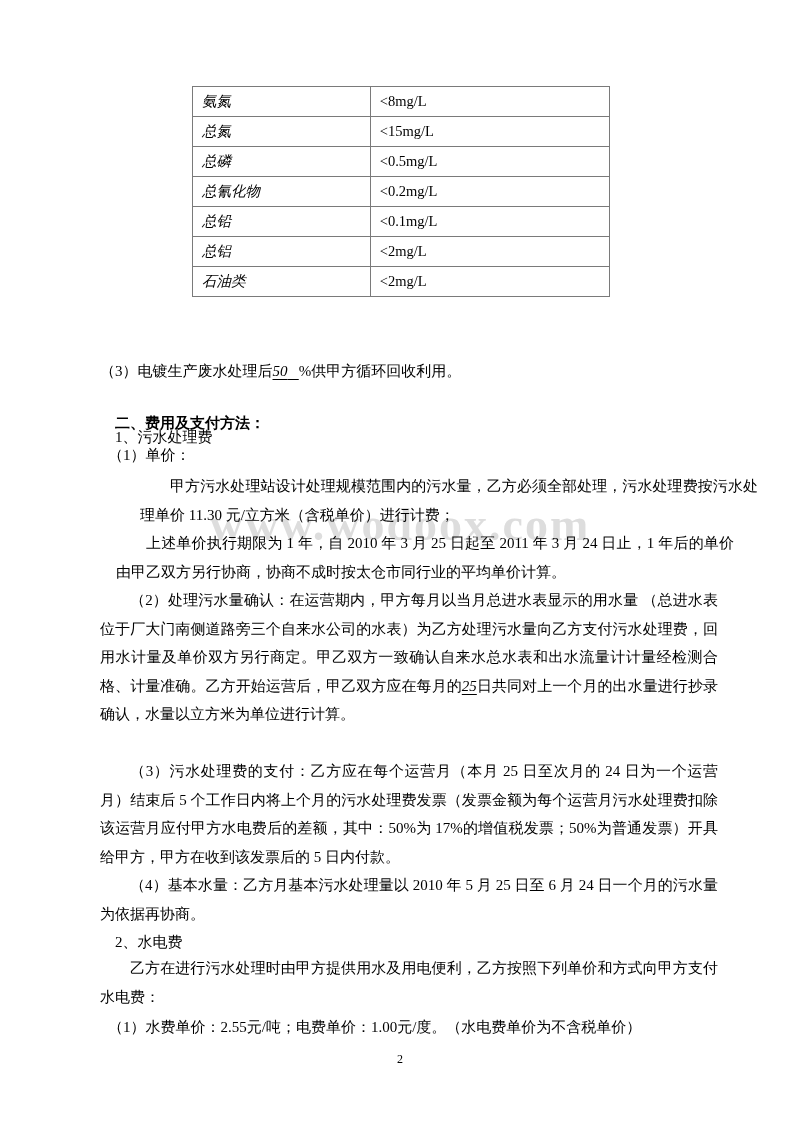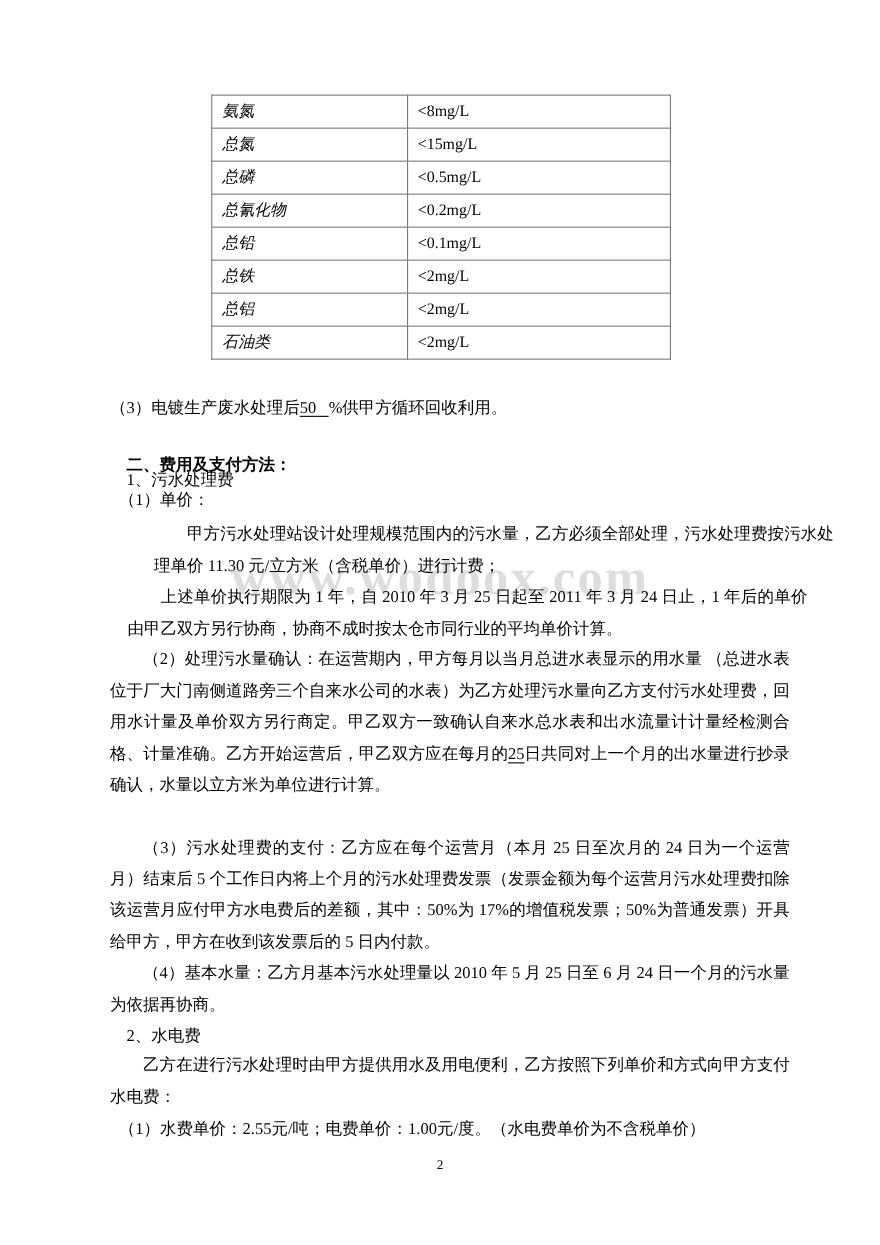--- a/index.html
+++ b/index.html
@@ -75,20 +75,21 @@
     line-height: 28.5px;
     text-align: justify;
     text-justify: inter-ideograph;
     white-space: normal;
   }
   .para.nowrapline { white-space: nowrap; }
   .bold { font-weight: bold; margin-top: 24px; }
   .blank {
     text-decoration: underline;
     text-underline-offset: 3px;
+    font-style: italic;
   }
 
   .pagenum {
     position: absolute;
     left: 0;
     top: 1052px;
     width: 800px;
     text-align: center;
     font-size: 12px;
     font-family: "Liberation Serif", "DejaVu Serif", serif;
@@ -117,24 +118,20 @@
           <td class="c-name">总磷</td>
           <td class="c-val">&lt;0.5mg/L</td>
         </tr>
         <tr>
           <td class="c-name">总氰化物</td>
           <td class="c-val">&lt;0.2mg/L</td>
         </tr>
         <tr>
           <td class="c-name">总铅</td>
           <td class="c-val">&lt;0.1mg/L</td>
-        </tr>
-        <tr>
-          <td class="c-name">总铁</td>
-          <td class="c-val">&lt;2mg/L</td>
         </tr>
         <tr>
           <td class="c-name">总铝</td>
           <td class="c-val">&lt;2mg/L</td>
         </tr>
         <tr>
           <td class="c-name">石油类</td>
           <td class="c-val">&lt;2mg/L</td>
         </tr>
       </tbody>

